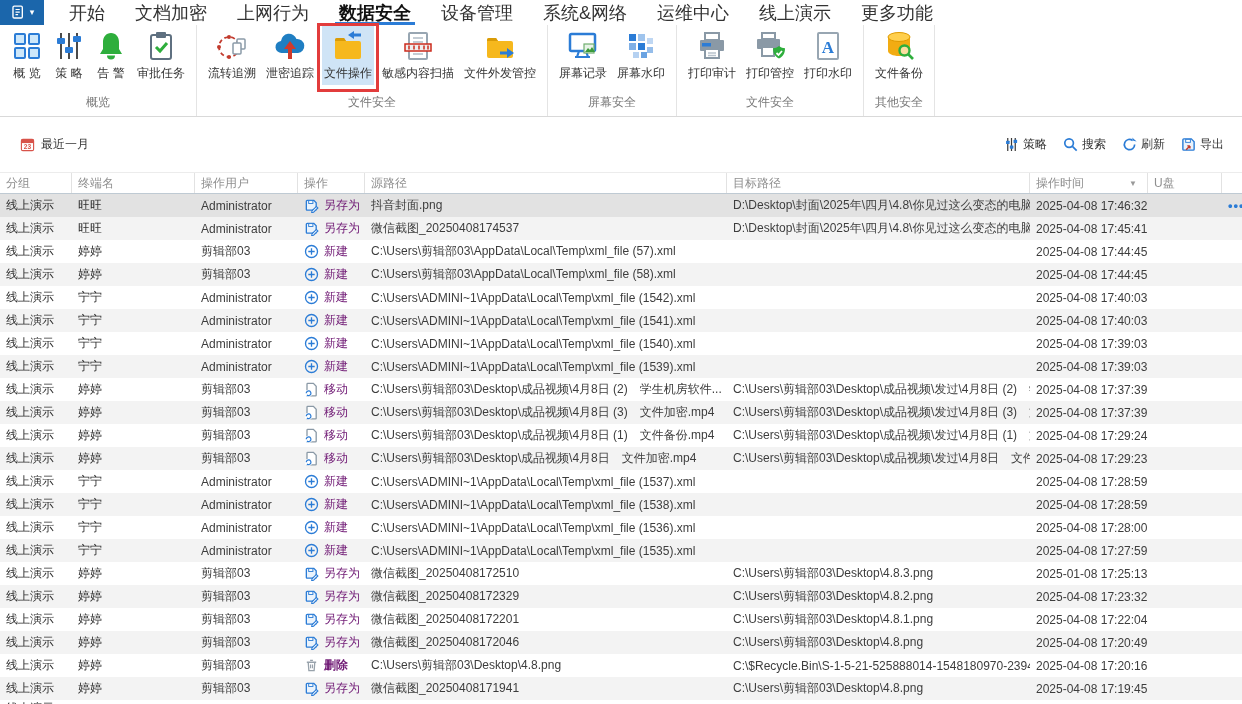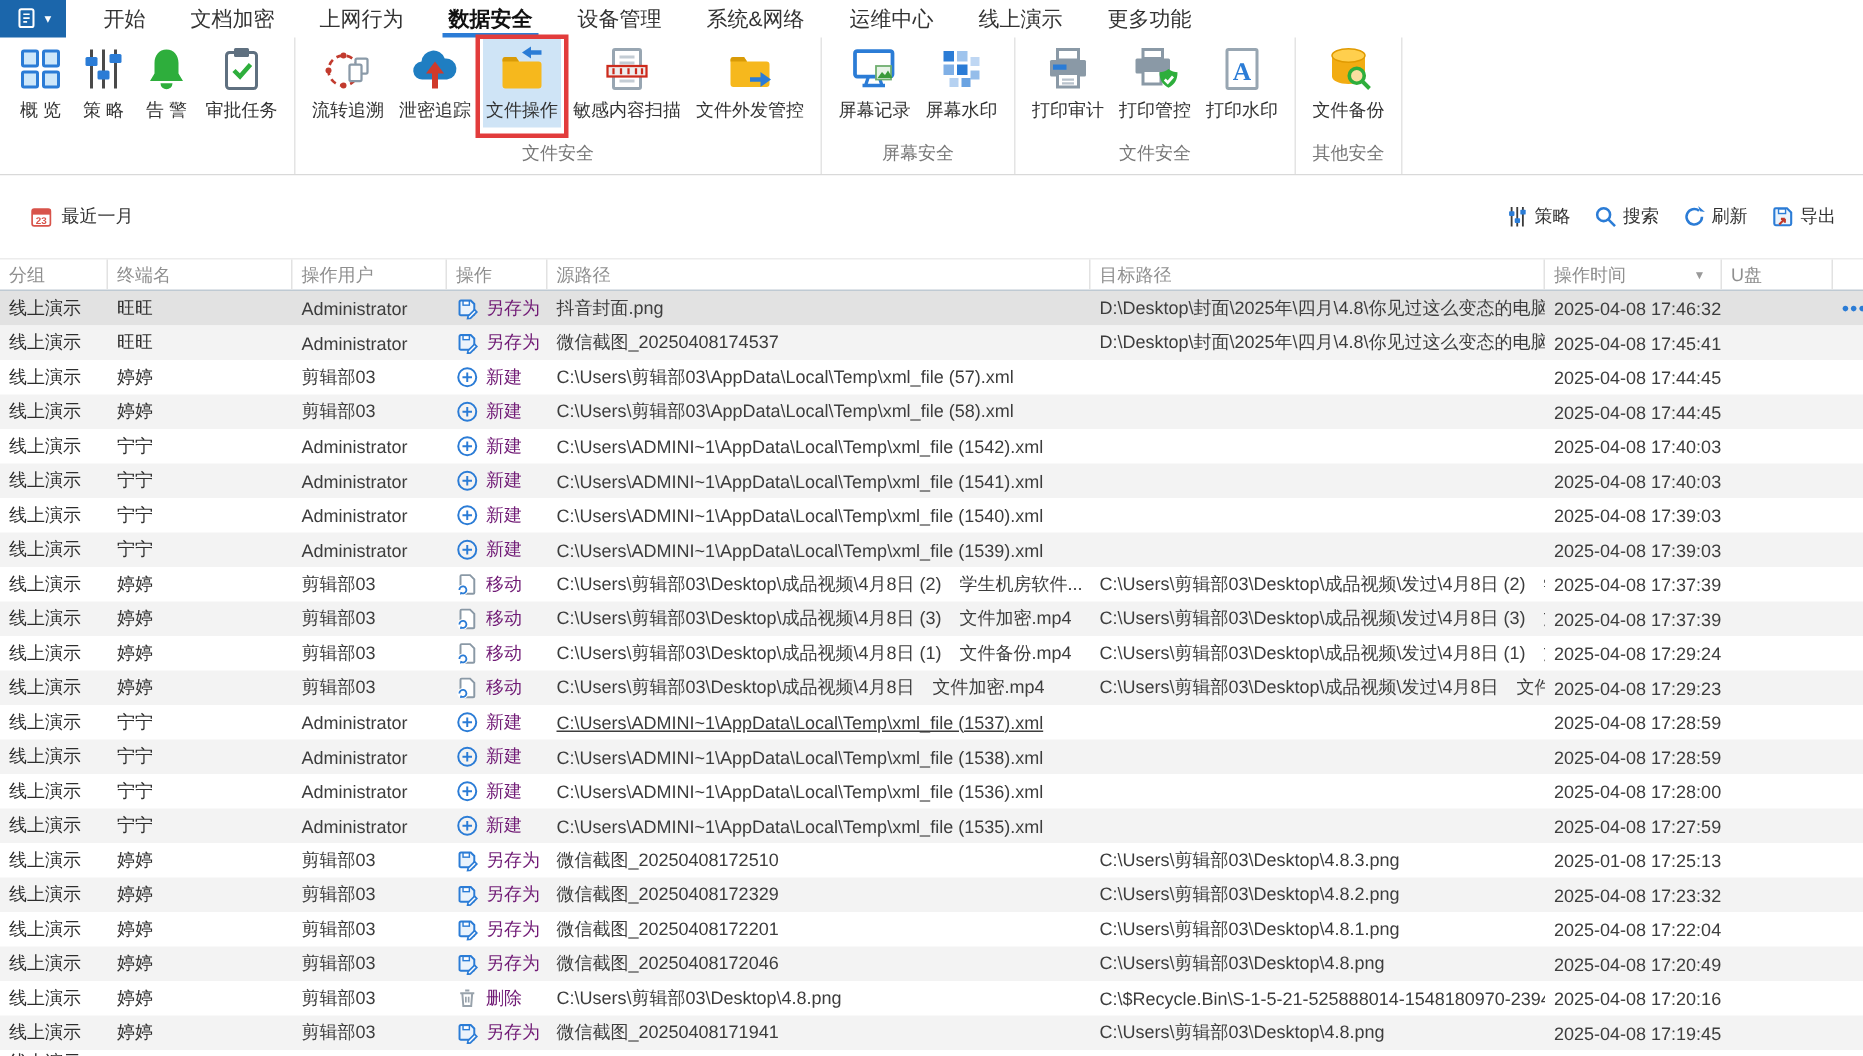--- a/index.html
+++ b/index.html
@@ -3,21 +3,21 @@
 <meta charset="utf-8">
 <style>
   *{margin:0;padding:0;box-sizing:border-box}
   html,body{width:1242px;height:704px;overflow:hidden}
   body{font-family:"Liberation Sans","DejaVu Sans",sans-serif;font-size:12px;color:#3d3d3d;background:#fff}
   
   .tabbar{height:25px;display:flex;align-items:stretch;background:#fff}
   .menu-btn{width:44px;background:#1b66ab;display:flex;align-items:center;justify-content:center;gap:3px;cursor:pointer}
   .menu-btn .caret{color:#fff;font-size:9px;line-height:1}
   .tabs{display:flex;margin-left:10px}
-  .tab{padding:0 15px;display:flex;align-items:center;font-size:14px;color:#333;position:relative;cursor:pointer;white-space:nowrap}
+  .tab{padding:0 15px;display:flex;align-items:center;font-size:18px;color:#333;position:relative;cursor:pointer;white-space:nowrap}
   .tab.sel{font-weight:bold;color:#111}
   .tab.sel::after{content:'';position:absolute;left:11px;right:11px;bottom:0;height:3px;background:#2b7cd6}
   
   .ribbon{height:92px;display:flex;border-bottom:1px solid #d9d9d9;background:#fff}
   .rgroup{display:flex;flex-direction:column;border-right:1px solid #e4e4e4;padding:1px 6px 0}
   .ritems{display:flex;flex:1;align-items:flex-start}
   .ritem{display:flex;flex-direction:column;align-items:center;margin:0 3px;padding:4px 2px 3px;position:relative;cursor:pointer}
   .ritem .ic32{width:32px;height:32px}
   .rlabel{margin-top:3px;font-size:12px;color:#333;white-space:nowrap}
   .ritem.sel{background:#cfe4f6}
@@ -119,20 +119,21 @@
             <span class="ic ic32">
               <svg viewBox="0 0 32 32">
                 <rect x="6" y="5" width="20" height="24" rx="2" fill="#fff" stroke="#5f7080" stroke-width="2"></rect>
                 <rect x="11" y="2" width="10" height="6" rx="1" fill="#5f7080"></rect>
                 <path d="M11 17l4 4 7-8" fill="none" stroke="#2eae3c" stroke-width="3"></path>
               </svg>
             </span>
             <div class="rlabel">审批任务</div>
           </div>
         </div>
+        <div class="glabel">概览</div>
       </div>
       <div class="rgroup">
         <div class="ritems">
           <div class="ritem">
             <span class="ic ic32">
               <svg viewBox="0 0 32 32">
                 <circle cx="13" cy="17" r="10" fill="none" stroke="#c23b2e" stroke-width="1.8" stroke-dasharray="4 3"></circle>
                 <circle cx="13" cy="7" r="2" fill="#c23b2e"></circle>
                 <circle cx="13" cy="27" r="2" fill="#c23b2e"></circle>
                 <circle cx="3" cy="17" r="2" fill="#c23b2e"></circle>
@@ -546,21 +547,21 @@
           <div class="tcell c-filler" style="width: 20px;"></div>
         </div>
         <div class="trow">
           <div class="tcell c-group" style="width: 72px;">线上演示</div>
           <div class="tcell c-terminal" style="width: 123px;">宁宁</div>
           <div class="tcell c-user" style="width: 103px;">Administrator</div>
           <div class="tcell c-op" style="width: 67px;"><span class="ic icop"><svg viewBox="0 0 16 16">
                 <circle cx="8" cy="8" r="6.4" fill="none" stroke="#2b7cd6" stroke-width="1.4"></circle>
                 <path d="M8 4.6v6.8M4.6 8h6.8" stroke="#2b7cd6" stroke-width="1.4"></path>
               </svg></span><span>新建</span></div>
-          <div class="tcell c-source" style="width: 362px; text-decoration: underline;">C:\Users\ADMINI~1\AppData\Local\Temp\xml_file (1537).xml</div>
+          <div class="tcell c-source" style="width: 362px;">C:\Users\ADMINI~1\AppData\Local\Temp\xml_file (1537).xml</div>
           <div class="tcell c-target" style="width: 303px;"></div>
           <div class="tcell c-time" style="width: 118px;">2025-04-08 17:28:59</div>
           <div class="tcell c-usb" style="width: 74px;"></div>
           <div class="tcell c-filler" style="width: 20px;"></div>
         </div>
         <div class="trow">
           <div class="tcell c-group" style="width: 72px;">线上演示</div>
           <div class="tcell c-terminal" style="width: 123px;">宁宁</div>
           <div class="tcell c-user" style="width: 103px;">Administrator</div>
           <div class="tcell c-op" style="width: 67px;"><span class="ic icop"><svg viewBox="0 0 16 16">
@@ -658,21 +659,21 @@
           <div class="tcell c-source" style="width: 362px;">微信截图_20250408172046</div>
           <div class="tcell c-target" style="width: 303px;">C:\Users\剪辑部03\Desktop\4.8.png</div>
           <div class="tcell c-time" style="width: 118px;">2025-04-08 17:20:49</div>
           <div class="tcell c-usb" style="width: 74px;"></div>
           <div class="tcell c-filler" style="width: 20px;"></div>
         </div>
         <div class="trow">
           <div class="tcell c-group" style="width: 72px;">线上演示</div>
           <div class="tcell c-terminal" style="width: 123px;">婷婷</div>
           <div class="tcell c-user" style="width: 103px;">剪辑部03</div>
-          <div class="tcell c-op" style="width: 67px;"><span class="ic icop"><svg viewBox="0 0 16 16">
+          <div class="tcell c-op" style="width: 67px; font-weight: bold;"><span class="ic icop"><svg viewBox="0 0 16 16">
                 <path d="M3 4.5h10M6.5 2.5h3M4.5 4.5l.7 9h5.6l.7-9" fill="none" stroke="#98a2ab" stroke-width="1.4"></path>
                 <path d="M7 7v4M9 7v4" stroke="#98a2ab" stroke-width="1.2"></path>
               </svg></span><span>删除</span></div>
           <div class="tcell c-source" style="width: 362px;">C:\Users\剪辑部03\Desktop\4.8.png</div>
           <div class="tcell c-target" style="width: 303px;">C:\$Recycle.Bin\S-1-5-21-525888014-1548180970-239432...</div>
           <div class="tcell c-time" style="width: 118px;">2025-04-08 17:20:16</div>
           <div class="tcell c-usb" style="width: 74px;"></div>
           <div class="tcell c-filler" style="width: 20px;"></div>
         </div>
         <div class="trow">

